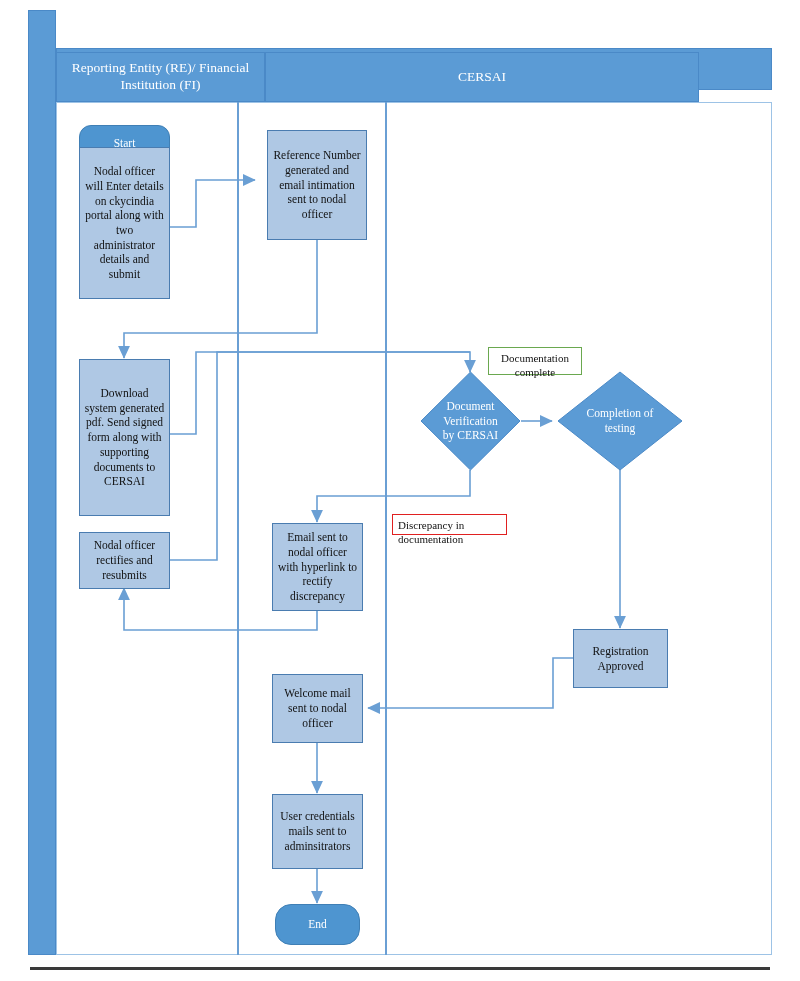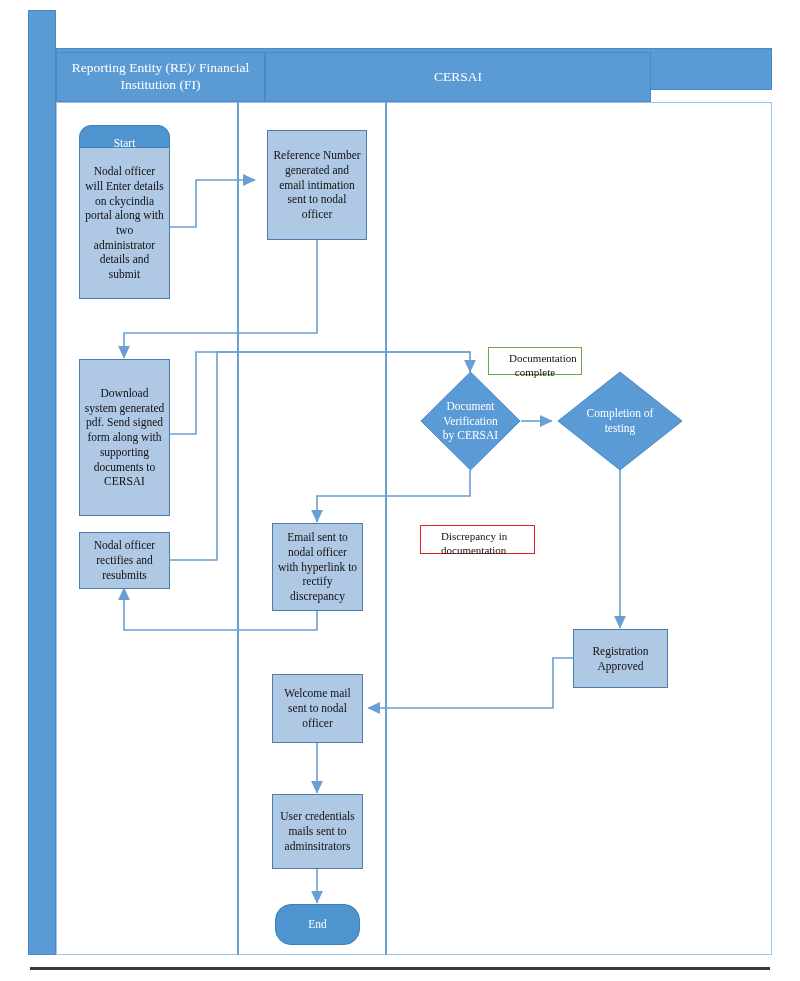--- a/index.html
+++ b/index.html
@@ -13,21 +13,21 @@
   #title-bar{left:56px;top:10px;width:716px;height:42px;background:#5B9BD5;border:1px solid #4a89c7;
              display:flex;align-items:center;justify-content:flex-start;margin-top:38px;}
   #title-bar span{color:#ffffff;font-size:19px;letter-spacing:.3px;}
 
   #header-row{left:56px;top:52px;width:716px;height:50px;display:flex;}
   .lane-head{background:#5B9BD5;border:1px solid #4a89c7;box-sizing:border-box;color:#fff;
              display:flex;align-items:center;justify-content:center;text-align:center;
              font-size:13.5px;line-height:1.25;padding:2px 4px;}
   .lane-head.h1{width:209px;}
   .lane-head.h2{width:148px;}
-  .lane-head.h3{width:386px;}
+  .lane-head.h3{width:434px;}
 
   #body-area{left:56px;top:102px;width:716px;height:853px;background:#ffffff;
              border:1px solid #9dc3e6;box-sizing:border-box;}
   .lane-div{position:absolute;width:2px;background:#6a9fd4;}
   #div1{left:237px;top:102px;height:853px;}
   #div2{left:385px;top:102px;height:853px;}
 
   #bottom-rule{position:absolute;left:30px;top:967px;width:740px;height:3px;background:#3a3a3a;}
 
   
@@ -38,21 +38,21 @@
   .terminator{border-radius:16px;}
   .start-cap{border-radius:12px 12px 0 0;font-size:11.5px;}
 
   .diamond{position:absolute;}
   .diamond svg{display:block;}
   .diamond .dlabel{position:absolute;left:0;top:0;width:100%;height:100%;
         display:flex;align-items:center;justify-content:center;text-align:center;
         color:#ffffff;font-size:11.5px;line-height:1.3;padding:0 18px;box-sizing:border-box;}
 
   .callout{position:absolute;box-sizing:border-box;background:#ffffff;
-        font-size:11px;line-height:1.3;color:#111;padding:3px 20px;}
+        font-size:11px;line-height:1.3;color:#111;padding:3px 5px;}
   .callout.green{border:1.5px solid #6aa84f;text-align:center;}
   .callout.red{border:1.5px solid #e02020;text-align:left;}
 
   
   #wires{position:absolute;left:0;top:0;width:800px;height:981px;pointer-events:none;}
 </style>
 </head>
 <body>
 
 <div id="root">
@@ -136,21 +136,21 @@
   <div class="diamond" style="left:557px;top:371px;width:126px;height:100px;">
     <svg width="126" height="100" viewBox="0 0 126 100">
       <polygon points="63,1 125,50 63,99 1,50" fill="#5B9BD5" stroke="#4a89c7" stroke-width="1"></polygon>
     </svg>
     <div class="dlabel">Completion of testing</div>
   </div>
 
   <div class="callout green" style="left:488px;top:347px;width:94px;height:28px;">
     <span>Documentation complete</span>
   </div>
-  <div class="callout red" style="left:420px;top:514px;width:115px;height:29px;margin-top:11px;">
+  <div class="callout red" style="left:392px;top:514px;width:115px;height:21px;">
     <span>Discrepancy in documentation</span>
   </div>
 
   <div class="node" style="left:272px;top:523px;width:91px;height:88px;">
     <span>Email sent to nodal officer with hyperlink to rectify discrepancy</span>
   </div>
 
   <div class="node" style="left:573px;top:629px;width:95px;height:59px;">
     <span>Registration Approved</span>
   </div>

